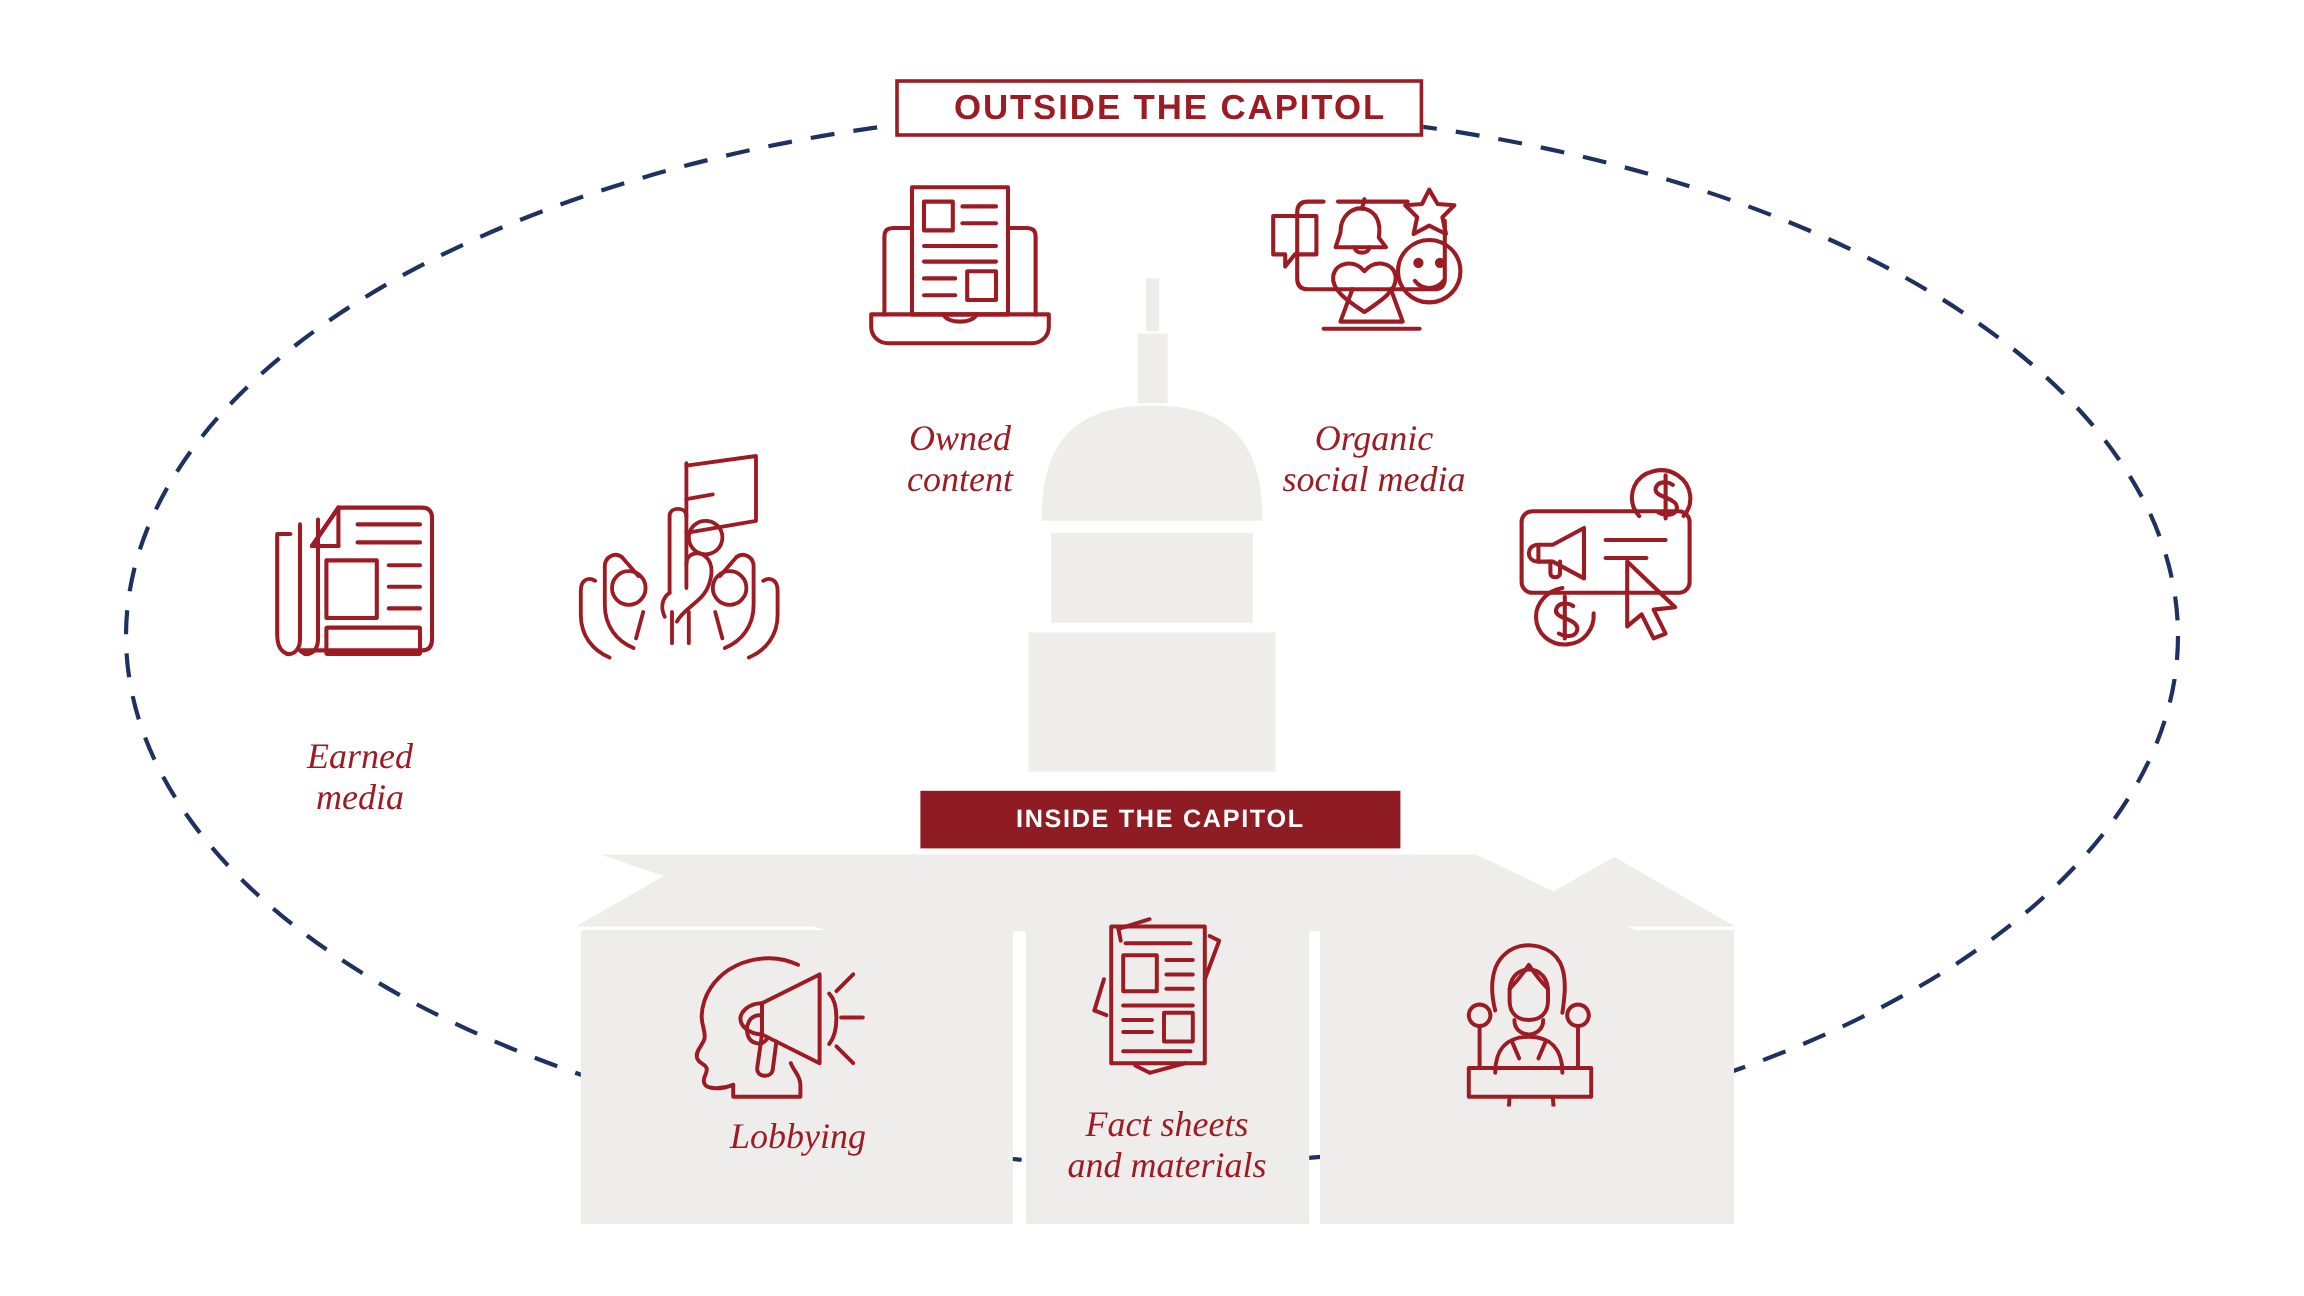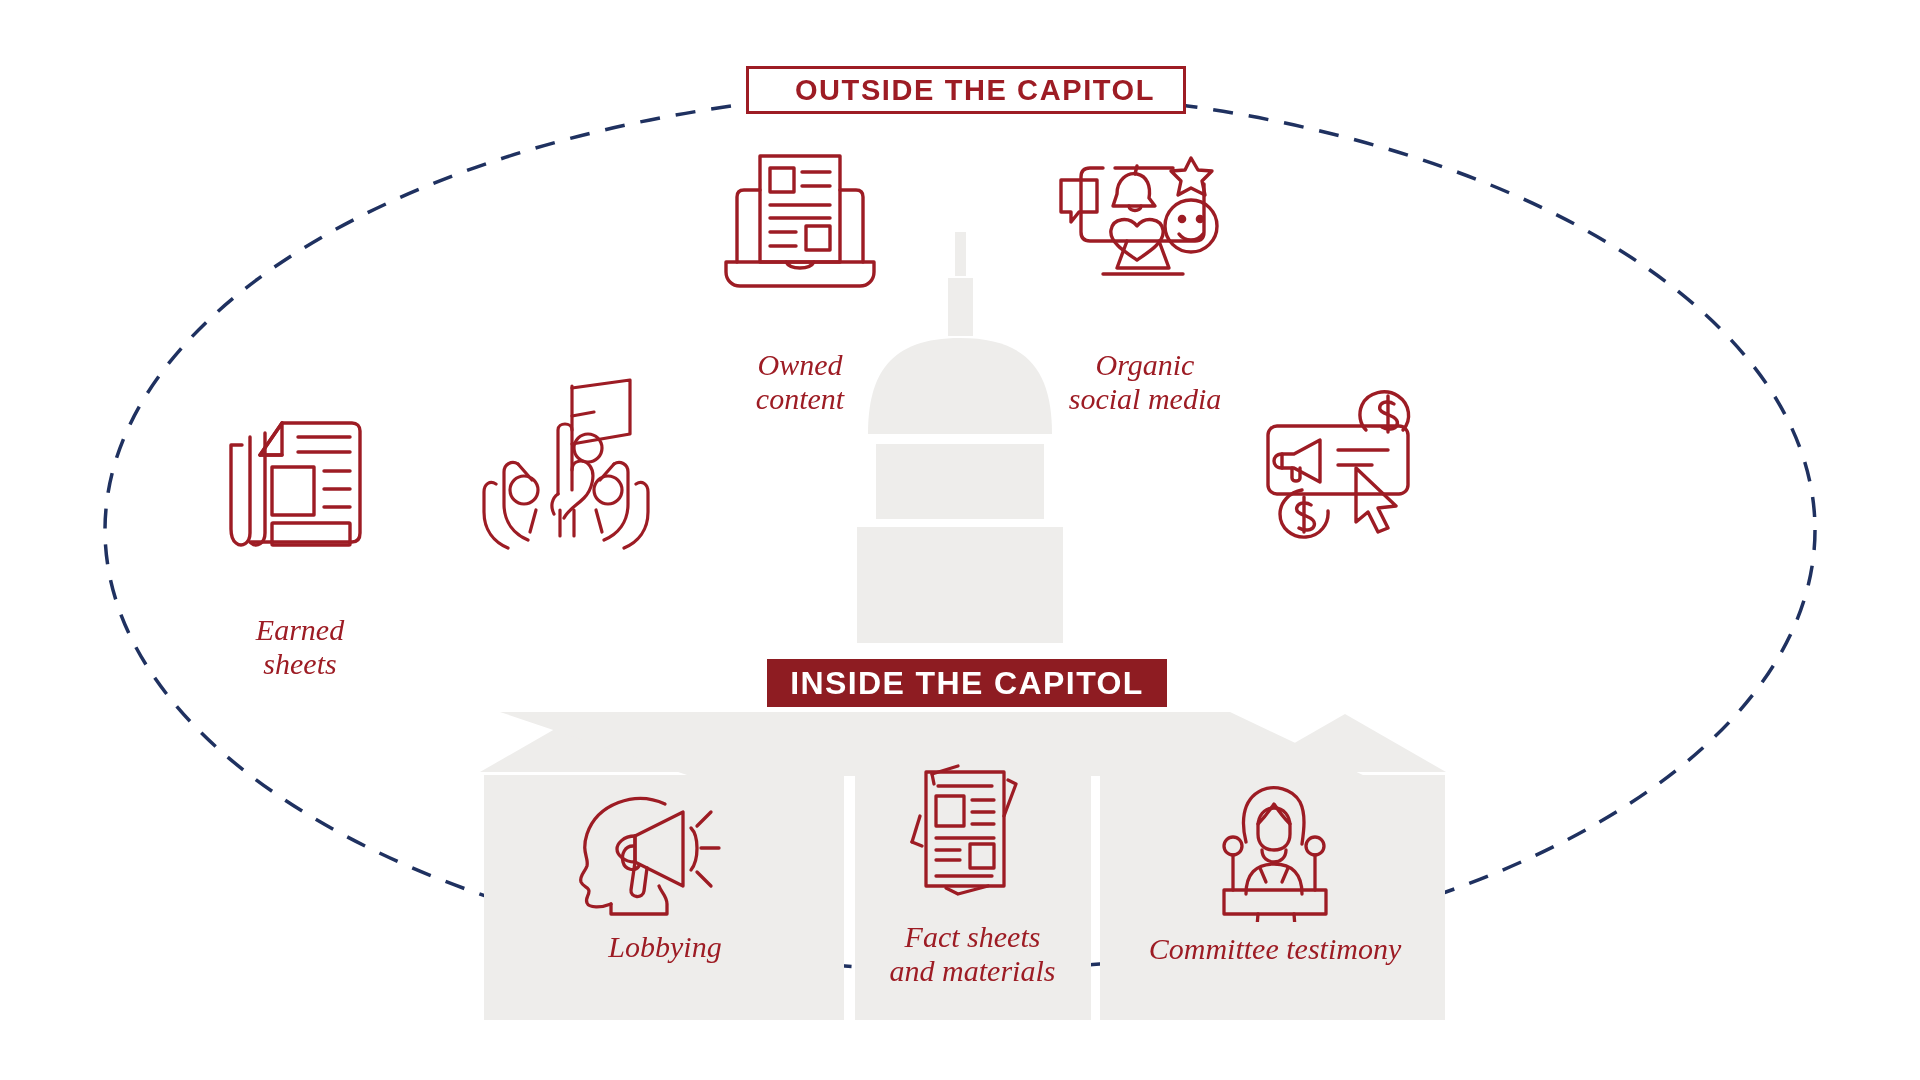--- a/index.html
+++ b/index.html
@@ -59,21 +59,21 @@
     height: 48px;
     background: #8e1c22;
     display: flex;
     align-items: center;
     justify-content: center;
     z-index: 40;
   }
   .inside-banner .txt {
     font-family: "Liberation Sans", sans-serif;
     font-weight: bold;
-    font-size: 32px;
+    font-size: 21px;
     letter-spacing: 1.4px;
     color: #ffffff;
     white-space: nowrap;
   }
 
   
   .out-item {
     position: absolute;
     display: flex;
     flex-direction: column;
@@ -171,21 +171,21 @@
         <line x1="78" y1="22" x2="130" y2="22"></line>
         <line x1="78" y1="37" x2="130" y2="37"></line>
         <rect x="52" y="52" width="42" height="48"></rect>
         <line x1="104" y1="56" x2="130" y2="56"></line>
         <line x1="104" y1="74" x2="130" y2="74"></line>
         <line x1="104" y1="92" x2="130" y2="92"></line>
         <rect x="52" y="108" width="78" height="22" rx="1"></rect>
       </svg>
     </span>
     <span class="out-label">Earned
-sheets</span>
+media</span>
   </div>
 
   <div class="out-item" style="left:460px; top:372px; width:220px;">
     <span class="icon-wrap">
       <svg width="180" height="190" viewBox="0 0 180 190" fill="none" stroke="#9d1c24" stroke-width="3.2" stroke-linecap="round" stroke-linejoin="round">
 
         <path d="M92 118 L92 14"></path>
         <path d="M92 16 L150 8 L150 62 L92 72"></path>
         <path d="M92 44 L114 40"></path>
 
@@ -363,16 +363,15 @@
         <path d="M33 73 L33 108"></path>
         <circle cx="115" cy="64" r="9"></circle>
         <path d="M115 73 L115 108"></path>
 
         <rect x="24" y="108" width="102" height="24"></rect>
 
         <path d="M58 132 L56 158"></path>
         <path d="M94 132 L96 158"></path>
       </svg>
     </span>
-    <span class="in-label">Committee testimony</span>
   </div>
 
 </div>
 
 </body></html>

